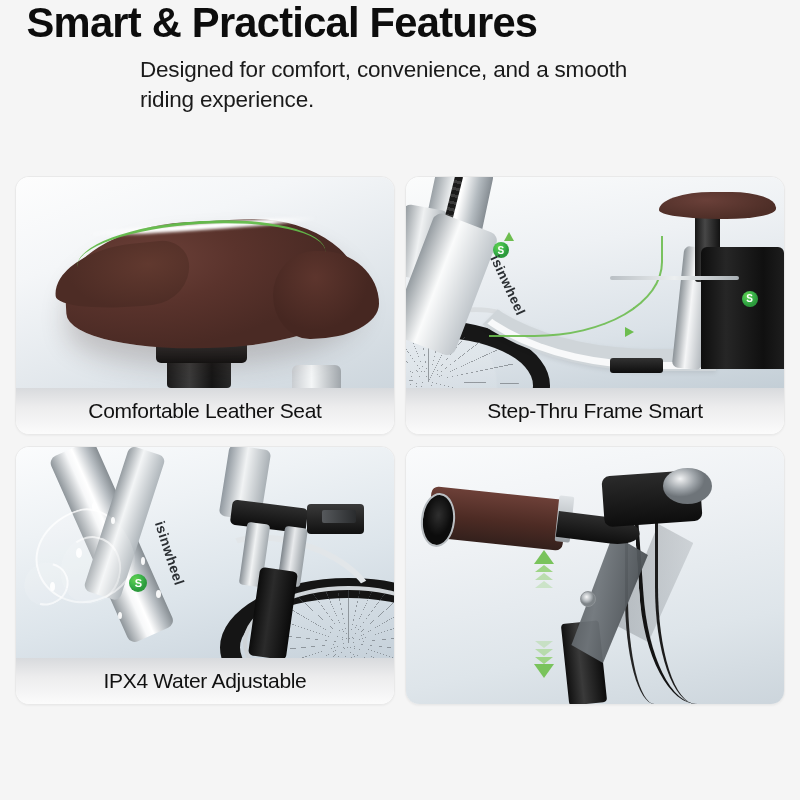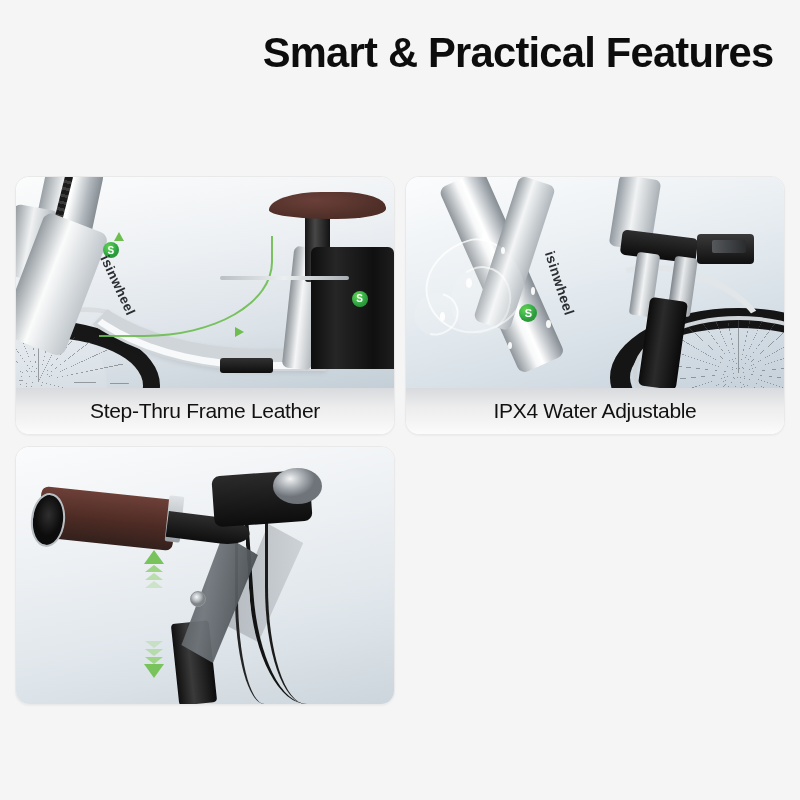--- a/index.html
+++ b/index.html
@@ -19,22 +19,21 @@
 
   .page {
     width: 800px;
     height: 800px;
     position: relative;
     padding: 0 15px;
   }
 
   
   .header {
-    text-align: right;
-    padding-top: 30px;
+    text-align: left;
   }
 
   .title {
     font-size: 43px;
     font-weight: 800;
     letter-spacing: -0.8px;
     line-height: 1.05;
     color: #0d0d0d;
     font-stretch: condensed;
     transform: scaleX(0.97);
@@ -608,24 +607,39 @@
   .arrow-up .c2, .arrow-down .c2 { opacity: 0.62; }
   .arrow-up .c3, .arrow-down .c3 { opacity: 0.38; }
 </style>
 </head>
 <body>
 
 <div class="page">
 
   <div class="header">
     <h1 class="title">Smart &amp; Practical Features</h1>
+    <p class="subtitle">Designed for comfort, convenience, and a smooth riding experience.</p>
   </div>
 
   <div class="grid">
 
+    <div class="card">
+      <div class="photo">
+        <div class="bg-seat"></div>
+        <div class="seat-tube"></div>
+        <div class="seat-post"></div>
+        <div class="seat-clamp"></div>
+        <div class="seat-body"></div>
+        <div class="seat-nose"></div>
+        <div class="seat-tail"></div>
+        <div class="seat-highlight"></div>
+        <div class="seat-greenline"></div>
+      </div>
+      <div class="caption">Comfortable Leather Seat</div>
+    </div>
 
     <div class="card">
       <div class="photo">
         <div class="bg-frame"></div>
         <div class="f-wheel"></div>
         <div class="f-spokes"></div>
         <div class="f-fender"></div>
         <div class="f-stepthru"></div>
         <div class="f-stepthru-hl"></div>
         <div class="f-downtube"></div>
@@ -638,21 +652,21 @@
         <div class="logo-badge f-badge">S</div>
         <div class="brandmark f-brand">isinwheel</div>
         <div class="f-seattube"></div>
         <div class="f-seatpost"></div>
         <div class="f-saddle"></div>
         <div class="f-battery"></div>
         <div class="logo-badge f-bat-badge">S</div>
         <div class="f-rack"></div>
         <div class="f-pedal"></div>
       </div>
-      <div class="caption">Step-Thru Frame Leather</div>
+      <div class="caption">Step-Thru Frame Smart</div>
     </div>
 
     <div class="card">
       <div class="photo">
         <div class="bg-water"></div>
         <div class="w-wheel"></div>
         <div class="w-rim"></div>
         <div class="w-spokes"></div>
         <div class="w-fender"></div>
         <div class="w-toptube"></div>

